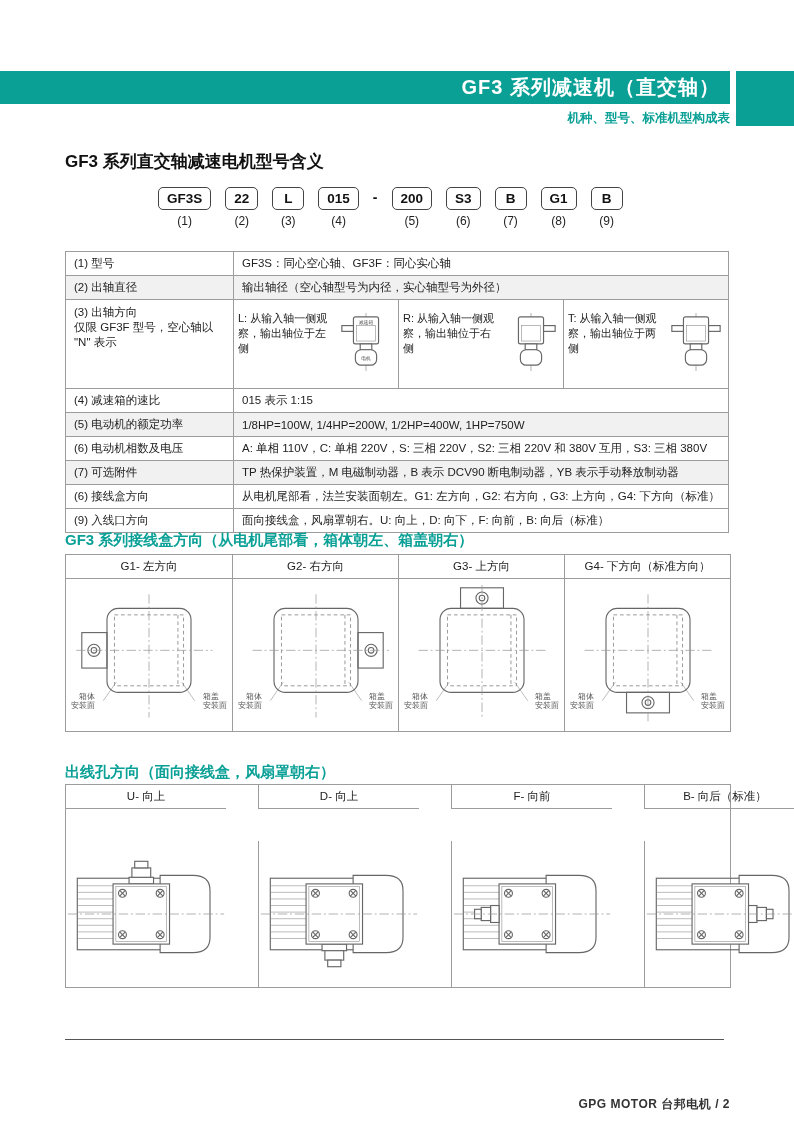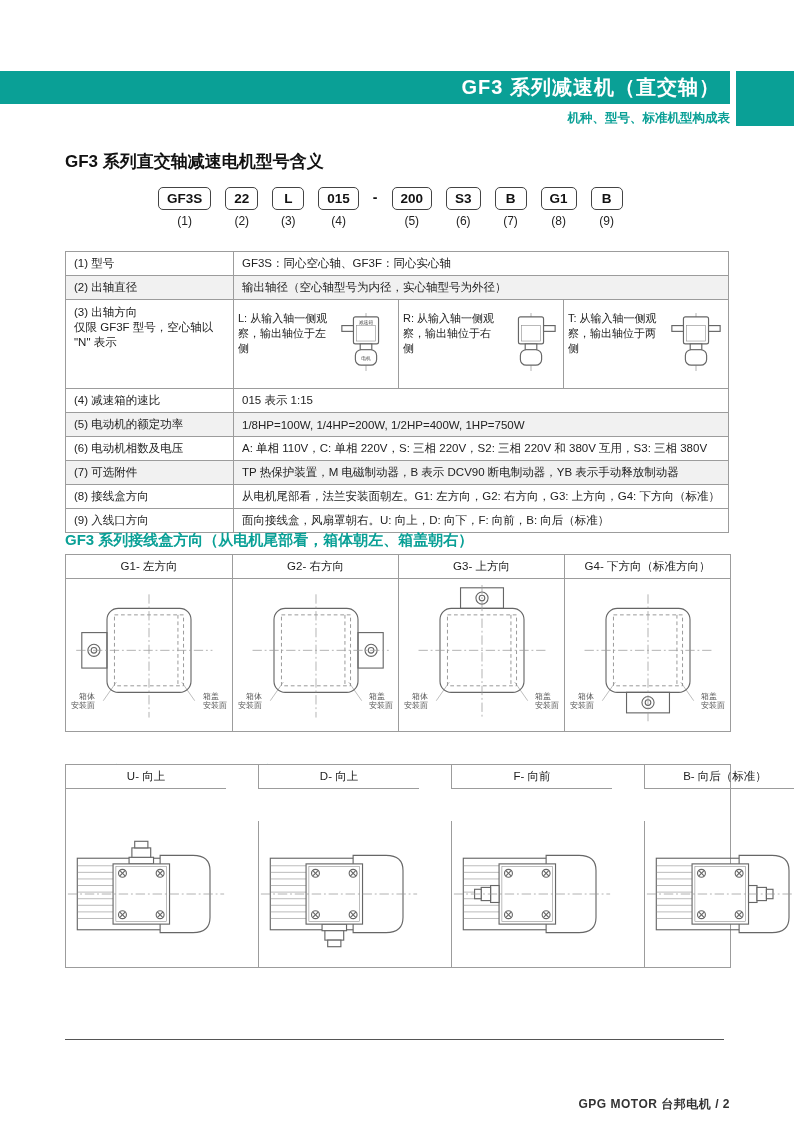--- a/index.html
+++ b/index.html
@@ -189,21 +189,21 @@
     </tr>
     <tr class="simple">
       <td class="lbl">(6) 电动机相数及电压</td>
       <td colspan="3">A: 单相 110V，C: 单相 220V，S: 三相 220V，S2: 三相 220V 和 380V 互用，S3: 三相 380V</td>
     </tr>
     <tr class="simple shade">
       <td class="lbl">(7) 可选附件</td>
       <td colspan="3">TP 热保护装置，M 电磁制动器，B 表示 DCV90 断电制动器，YB 表示手动释放制动器</td>
     </tr>
     <tr class="simple">
-      <td class="lbl">(8) 接线盒方向</td>
+      <td class="lbl">(6) 接线盒方向</td>
       <td colspan="3">从电机尾部看，法兰安装面朝左。G1: 左方向，G2: 右方向，G3: 上方向，G4: 下方向（标准）</td>
     </tr>
     <tr class="simple">
       <td class="lbl">(9) 入线口方向</td>
       <td colspan="3">面向接线盒，风扇罩朝右。U: 向上，D: 向下，F: 向前，B: 向后（标准）</td>
     </tr>
   </tbody>
     </table>
 
   <div class="sec-title" style="top:531px;">GF3 系列接线盒方向（从电机尾部看，箱体朝左、箱盖朝右）</div>
@@ -286,21 +286,21 @@
       </svg>
       <div class="corner-label l">箱体
 安装面</div>
       <div class="corner-label r">箱盖
 安装面</div>
     </div>
   </div>
 
   <div class="sec-title" style="top:763px;">出线孔方向（面向接线盒，风扇罩朝右）</div>
 
-  <div class="dir-table" style="top:764px;gap:32px;">
+  <div class="dir-table" style="top:784px;gap:32px;">
     <div class="dir-head">U- 向上</div>
     <div class="dir-head bl">D- 向上</div>
     <div class="dir-head bl">F- 向前</div>
     <div class="dir-head bl">B- 向后（标准）</div>
 
     <div class="dir-cell outlet-cell">
       <svg width="160" height="118" viewBox="0 0 170 120">
         <rect class="ln" x="12" y="22" width="110" height="76"></rect>
         <path class="th" d="M12 30H52 M12 37H52 M12 44H52 M12 51H52 M12 58H52 M12 65H52 M12 72H52 M12 79H52 M12 86H52 M108 30H122 M108 86H122"></path>
         <path class="lnf" d="M100 19 H135 Q153 19 153 35 V85 Q153 101 135 101 H100 Z"></path>

